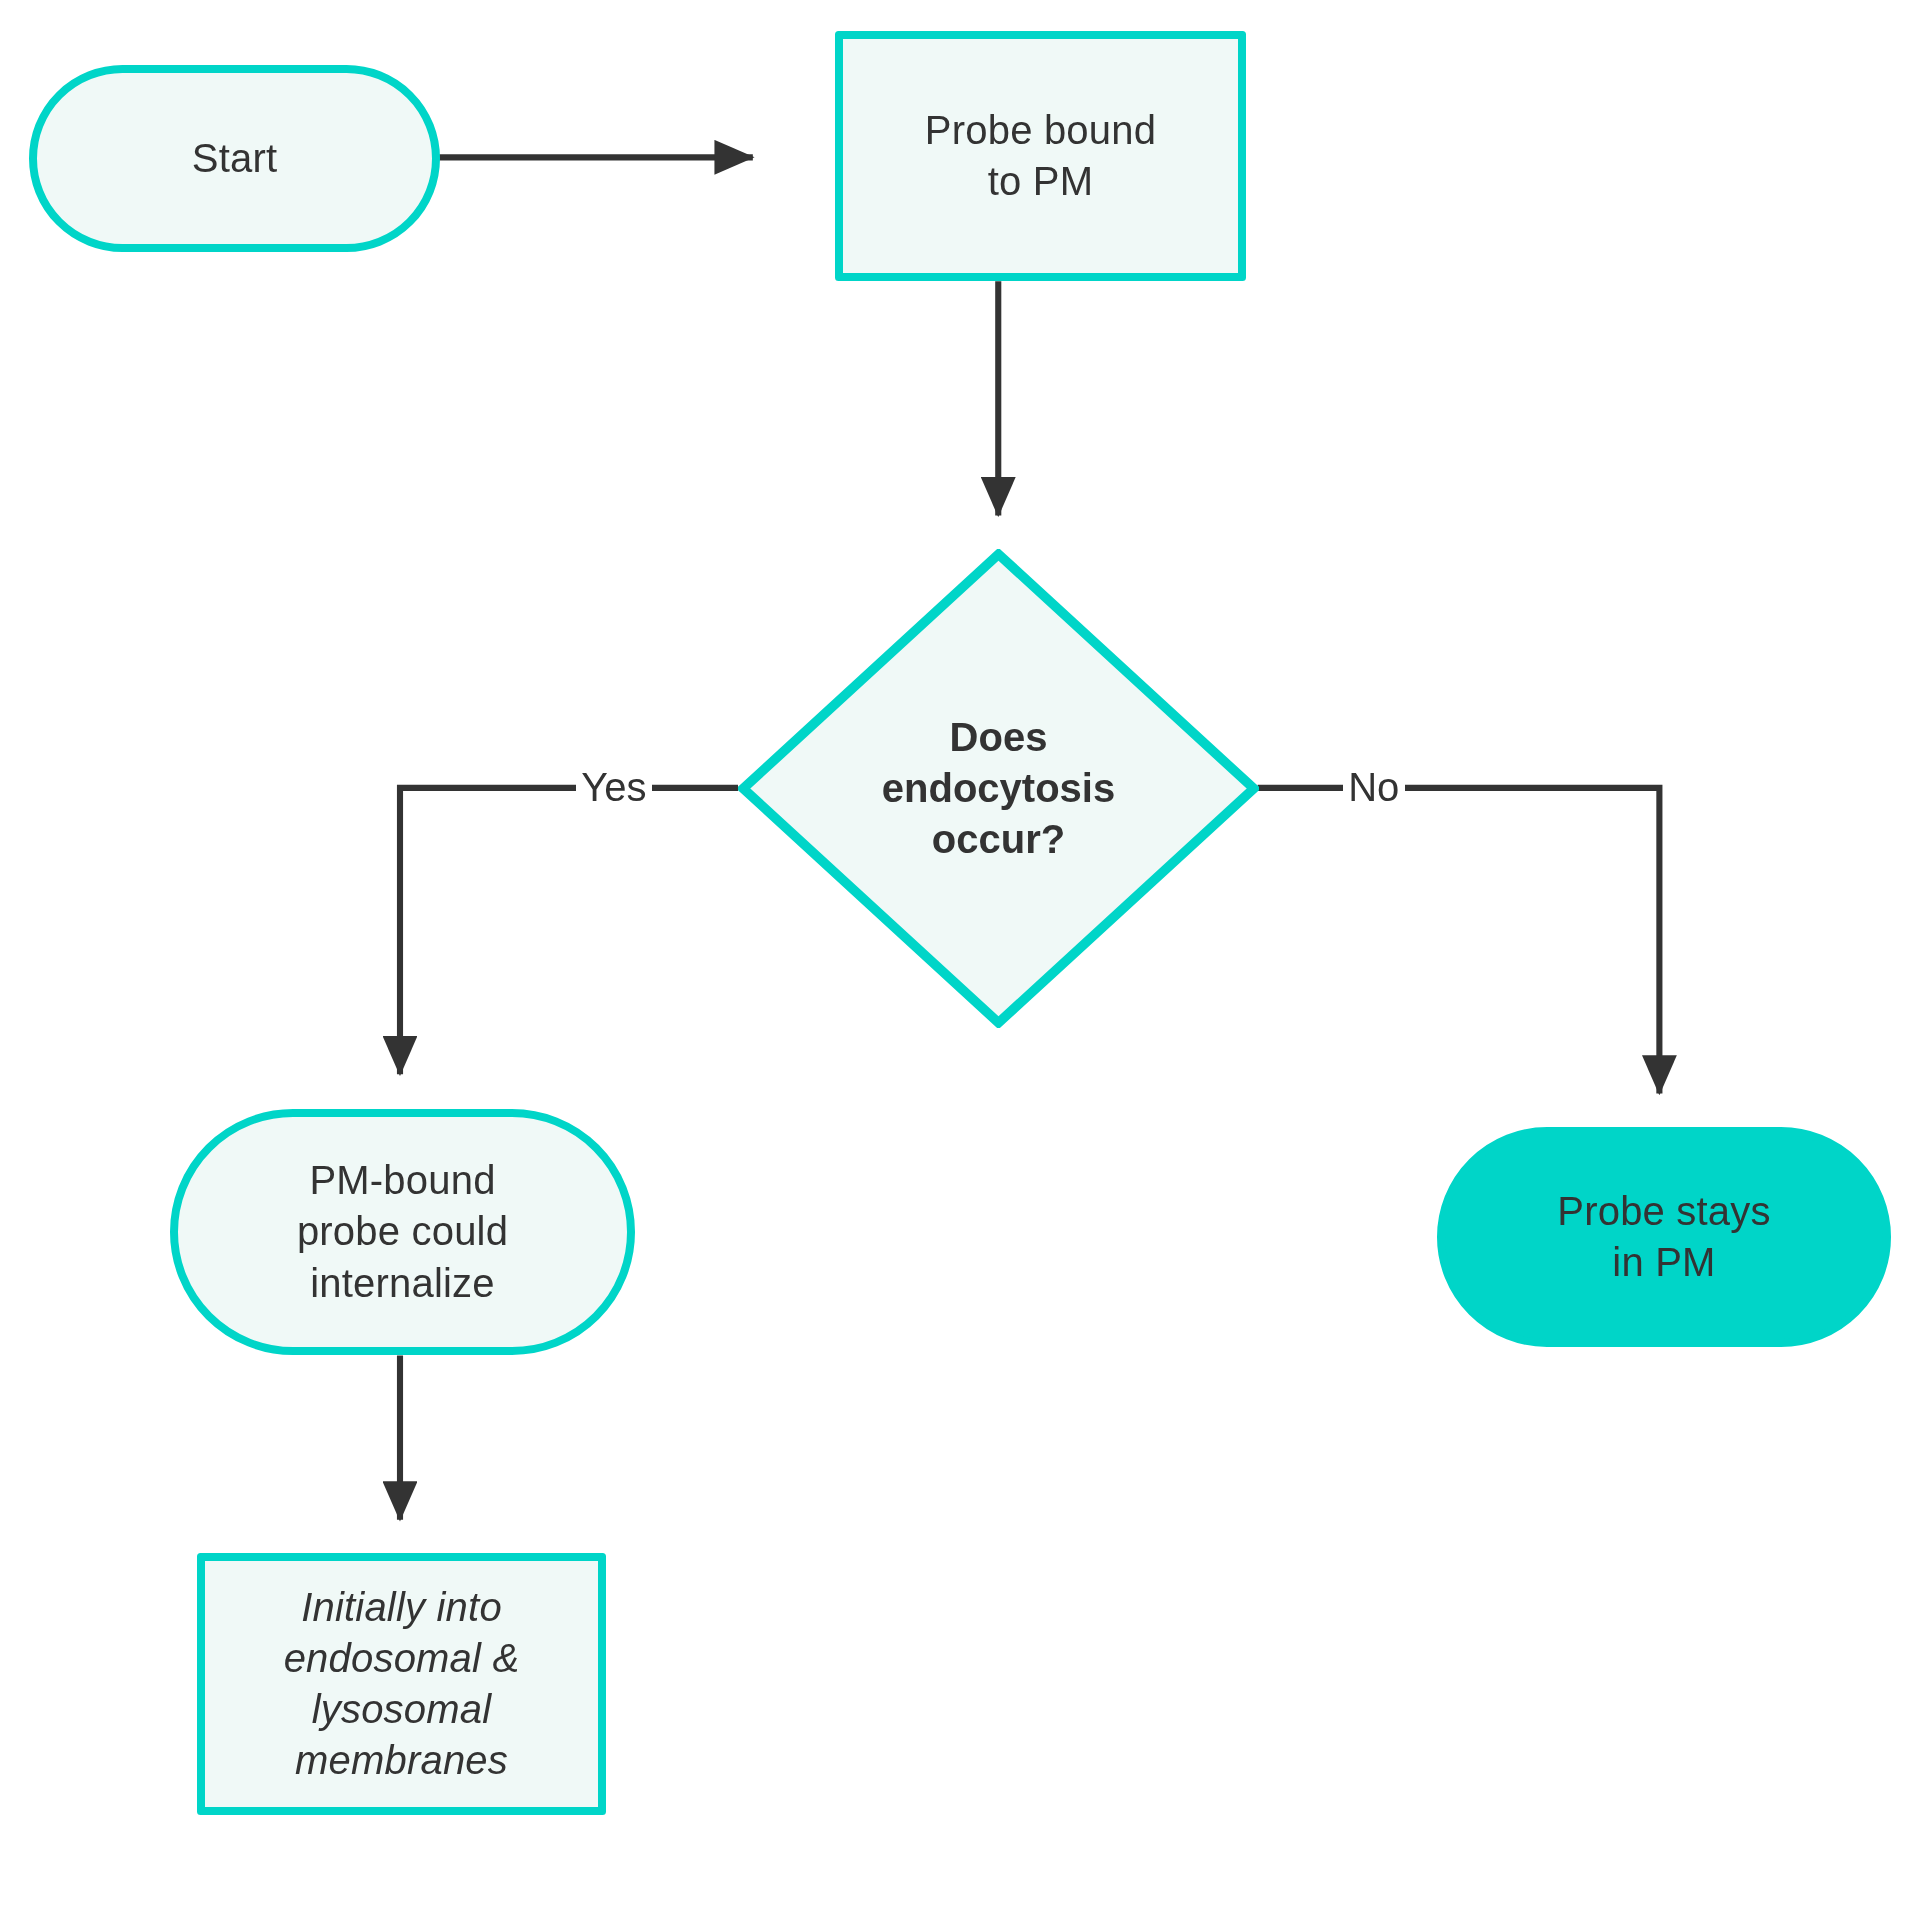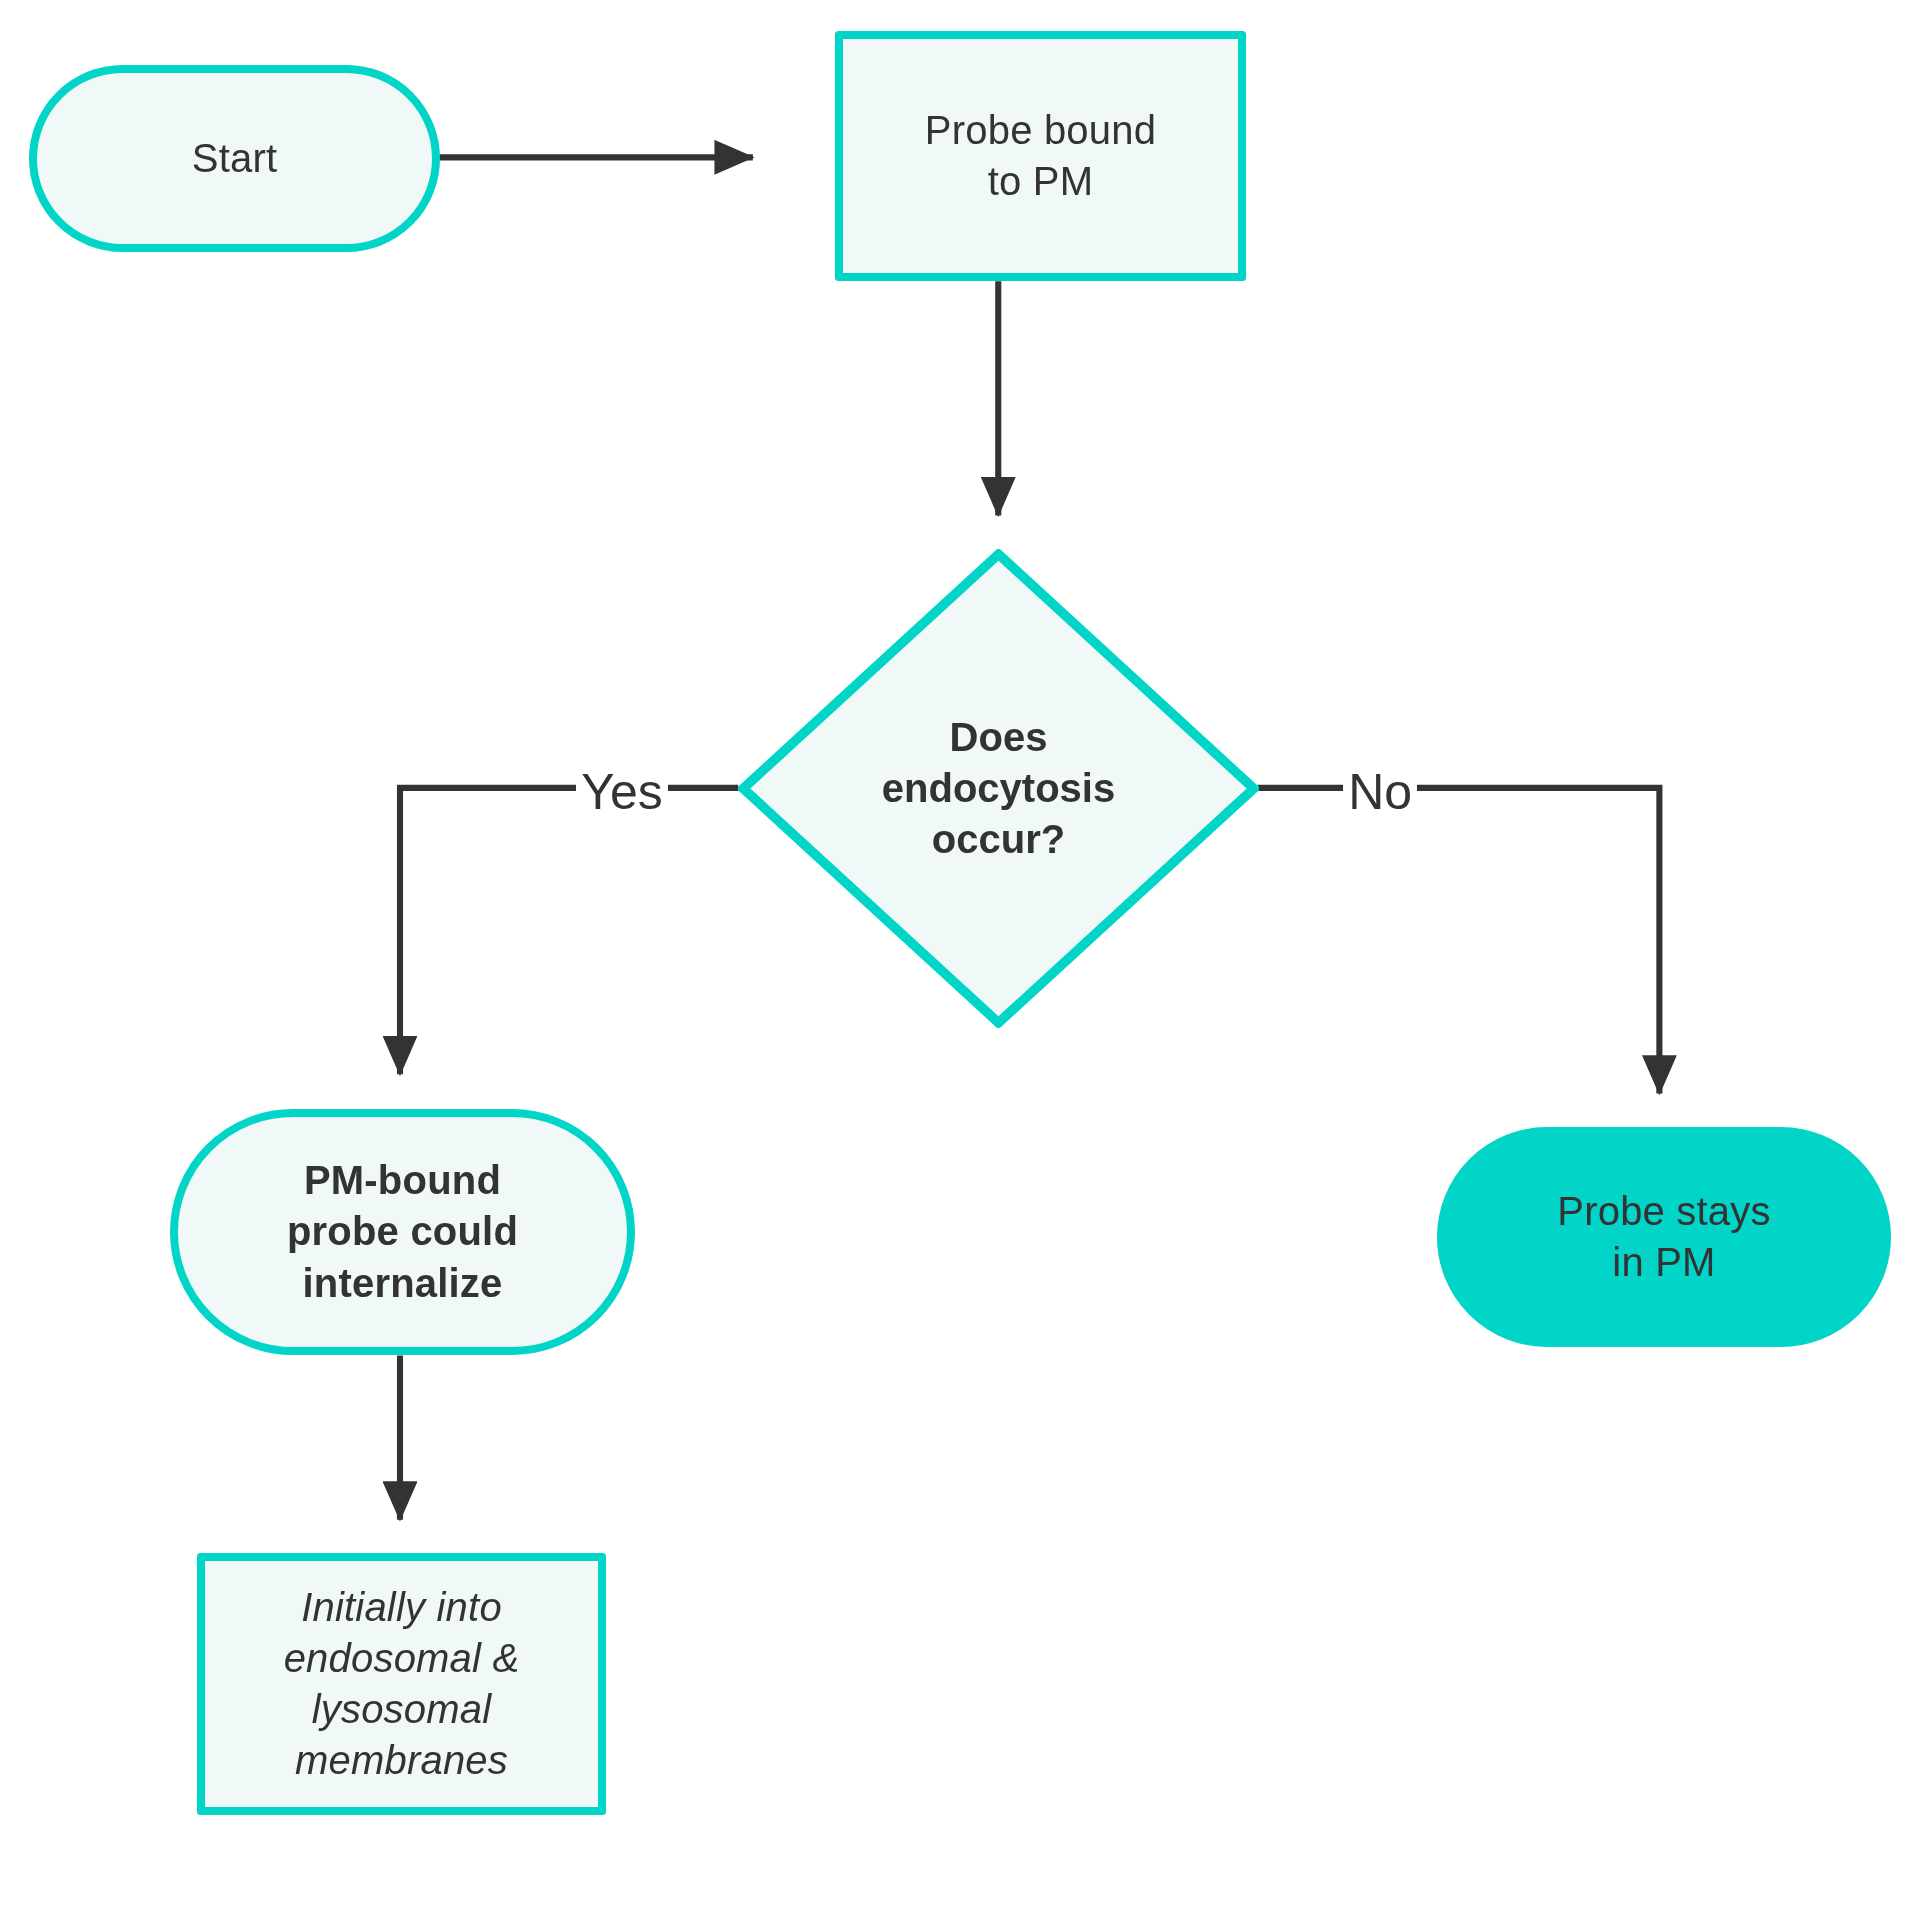--- a/index.html
+++ b/index.html
@@ -75,21 +75,21 @@
     text-align: center;
     color: #333333;
     font-size: 40px;
     line-height: 1.28;
     white-space: pre-line;
     font-weight: bold;
   }
   .edge-label {
     position: absolute;
     color: #333333;
-    font-size: 50px;
+    font-size: 40px;
     line-height: 1;
     background: #ffffff;
     padding: 0 5.2px;
     white-space: nowrap;
   }
 </style>
 </head>
 <body>
 
 <div id="stage">
@@ -126,21 +126,21 @@
 
   <div class="n-diamond-wrap" style="left:738px; top:549px; width:521px; height:479px;">
     <svg width="521" height="479" viewBox="0 0 596 548" xmlns="http://www.w3.org/2000/svg">
       <polygon points="298,6 590,274 298,542 6,274" fill="#F0F9F7" stroke="#00D5C8" stroke-width="11"></polygon>
     </svg>
     <div class="n-diamond-label">Does
 endocytosis
 occur?</div>
   </div>
 
-  <div class="node n-stadium" style="left:170px; top:1109px; width:465px; height:246px;font-weight:bold;">
+  <div class="node n-stadium" style="left:170px; top:1109px; width:465px; height:246px;">
     <span>PM-bound
 probe could
 internalize</span>
   </div>
 
   <div class="node n-filled" style="left:1437px; top:1127px; width:454px; height:220px;">
     <span>Probe stays
 in PM</span>
   </div>
 

